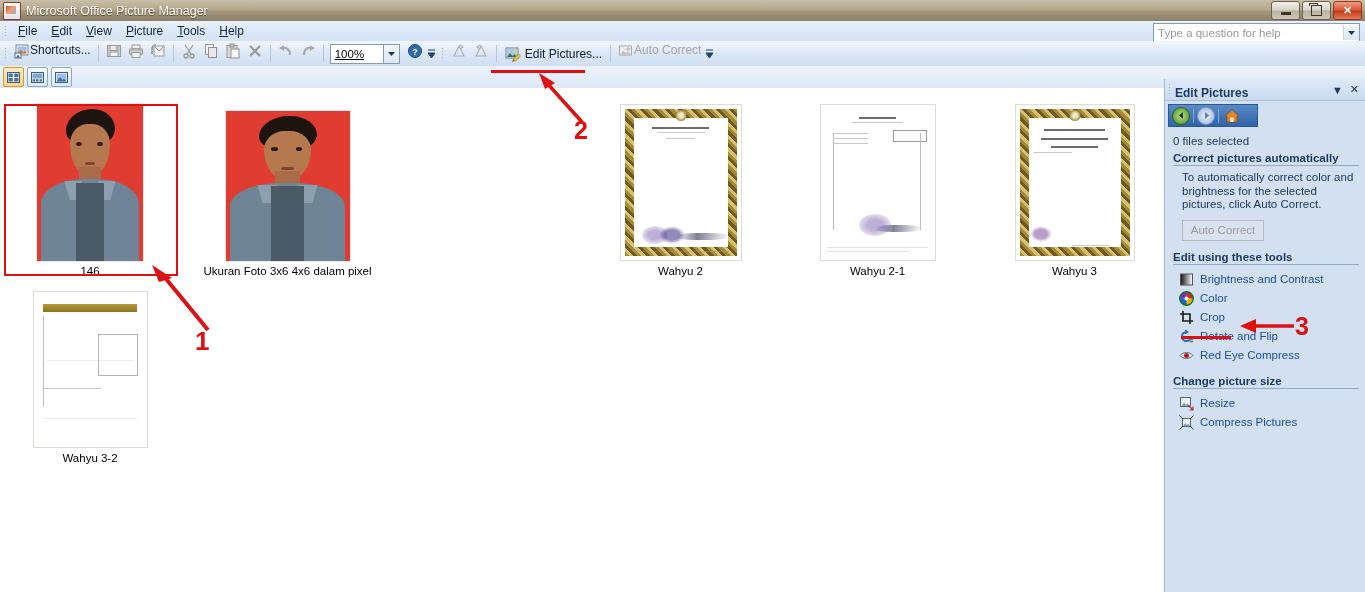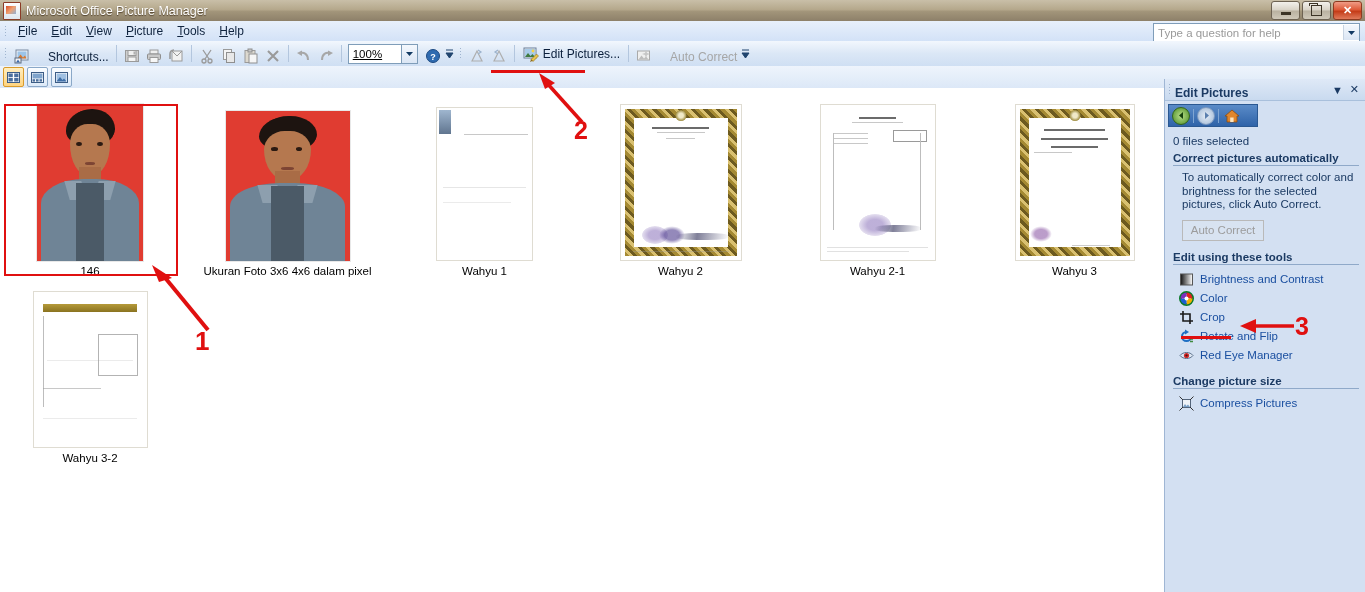--- a/index.html
+++ b/index.html
@@ -89,22 +89,22 @@
   }
 
   
   .toolbar {
     position: absolute; left: 0; top: 41px; width: 1365px; height: 25px;
     background: linear-gradient(to bottom,#f2f7fd 0%,#dbe7f6 50%,#cfdff3 100%);
     border-bottom: 1px solid #b9cbe4;
     display: flex; align-items: center;
   }
   .tb-btn {
-    display: flex; align-items: flex-end; height: 21px; padding: 0 3px;
-    color: #0b1f3b; font-size: 12px; white-space: nowrap; gap: 18px;
+    display: flex; align-items: flex-start; height: 21px; padding: 0 3px;
+    color: #0b1f3b; font-size: 12px; white-space: nowrap;
   }
   .tb-btn.disabled { color: #a6a6a6; }
   .sep { width: 1px; height: 17px; background: #b3c6de; margin: 0 4px; flex: none; }
   .icon16 { width: 16px; height: 16px; flex: none; position: relative; display:inline-block;}
   .zoombox {
     width: 48px; height: 18px; background: #fff; border: 1px solid #7f9db9;
     font-size: 11.5px; color: #000; display:flex;align-items:center;padding-left:4px;
     margin-left: 2px;
     text-decoration: underline;
   }
@@ -590,31 +590,20 @@
           <div class="neck"></div>
             <div class="shoulders"></div>
           <div class="collarL"></div>
             <div class="collarR"></div>
             <div class="shirtmid"></div>
         </div>
       </div>
       <div class="caption">Ukuran Foto 3x6 4x6 dalam pixel</div>
     </div>
 
-    <div class="thumb" style="left:402px; top:16px; width:165px;">
-      <div class="frame" style="height:157px;">
-        <div class="doc" style="width:95px;height:152px;">
-          <div class="tinyphoto" style="left:2px;top:2px;width:12px;height:24px;"></div>
-          <div class="line" style="left:28%;top:17%;right:4%;"></div>
-          <div class="line" style="left:6%;top:52%;right:6%;opacity:.25"></div>
-          <div class="line" style="left:6%;top:62%;right:22%;opacity:.2"></div>
-        </div>
-      </div>
-      <div class="caption">Wahyu 1</div>
-    </div>
 
     <div class="thumb" style="left:598px; top:16px; width:165px;">
       <div class="frame" style="height:157px;">
         <div class="doc" style="width:120px;height:155px;">
           <div class="ornate-border"></div>
           <div class="seal"></div>
           <div class="headline" style="left:26%;right:26%;top:22px;"></div>
           <div class="line" style="left:30%;right:30%;top:27px;"></div>
           <div class="line" style="left:38%;right:38%;top:33px;"></div>
           <div class="stamp" style="left:18%;bottom:16px;"></div>
@@ -769,25 +758,35 @@
       </div>
 
       <div class="tp-tool">
         <span class="tp-toolicon">
           <svg width="15" height="15" viewBox="0 0 15 15">
             <path d="M1 7.5 C4 3.5 11 3.5 14 7.5 C11 11.5 4 11.5 1 7.5 Z" fill="#dce6f2" stroke="#5a6f8a"></path>
             <circle cx="7.5" cy="7.5" r="2.6" fill="#d02a2a"></circle>
             <circle cx="7.5" cy="7.5" r="1.1" fill="#4a1010"></circle>
           </svg>
         </span>
-        <span class="lbl">Red Eye Manager</span>
+        <span class="lbl">Red Eye Compress</span>
       </div>
 
       <div class="tp-section" style="margin-top:10px">Change picture size</div>
 
+      <div class="tp-tool">
+        <span class="tp-toolicon">
+          <svg width="15" height="15" viewBox="0 0 15 15">
+            <rect x="1.5" y="1.5" width="10" height="9" fill="#eef2f7" stroke="#55657a"></rect>
+            <path d="M2.5 10 L5 6.5 L7 9 L8.5 7.5 L10.5 10 Z" fill="#7aa0c6"></path>
+            <path d="M9 9 L14 14 M14 10.5 V14 H10.5" stroke="#b03030" stroke-width="1.2" fill="none"></path>
+          </svg>
+        </span>
+        <span class="lbl">Resize</span>
+      </div>
 
       <div class="tp-tool">
         <span class="tp-toolicon">
           <svg width="15" height="15" viewBox="0 0 15 15">
             <rect x="3.5" y="3.5" width="8" height="8" fill="#eef2f7" stroke="#55657a"></rect>
             <path d="M4 11 L6 8 L7.5 10 L9 8.5 L11 11 Z" fill="#7aa0c6"></path>
             <path d="M0.5 0.5 L4 4 M14.5 0.5 L11 4 M0.5 14.5 L4 11 M14.5 14.5 L11 11" stroke="#333" stroke-width="1"></path>
           </svg>
         </span>
         <span class="lbl">Compress Pictures</span>

